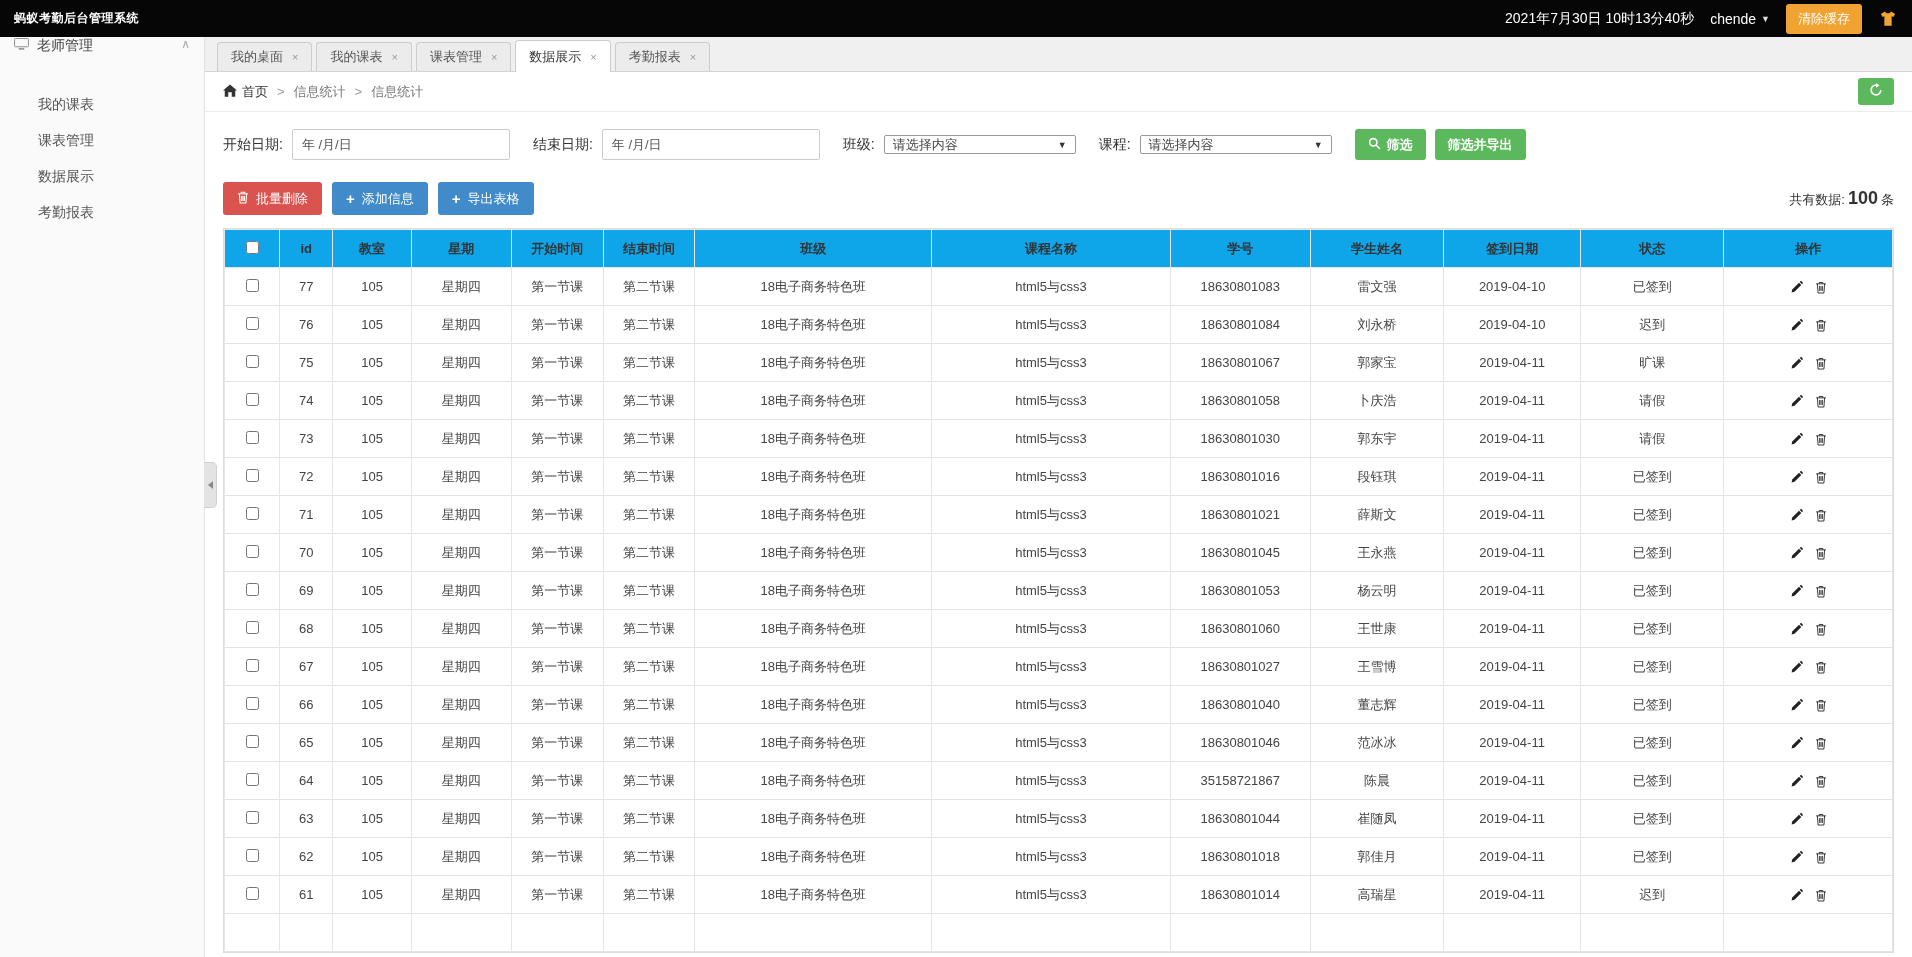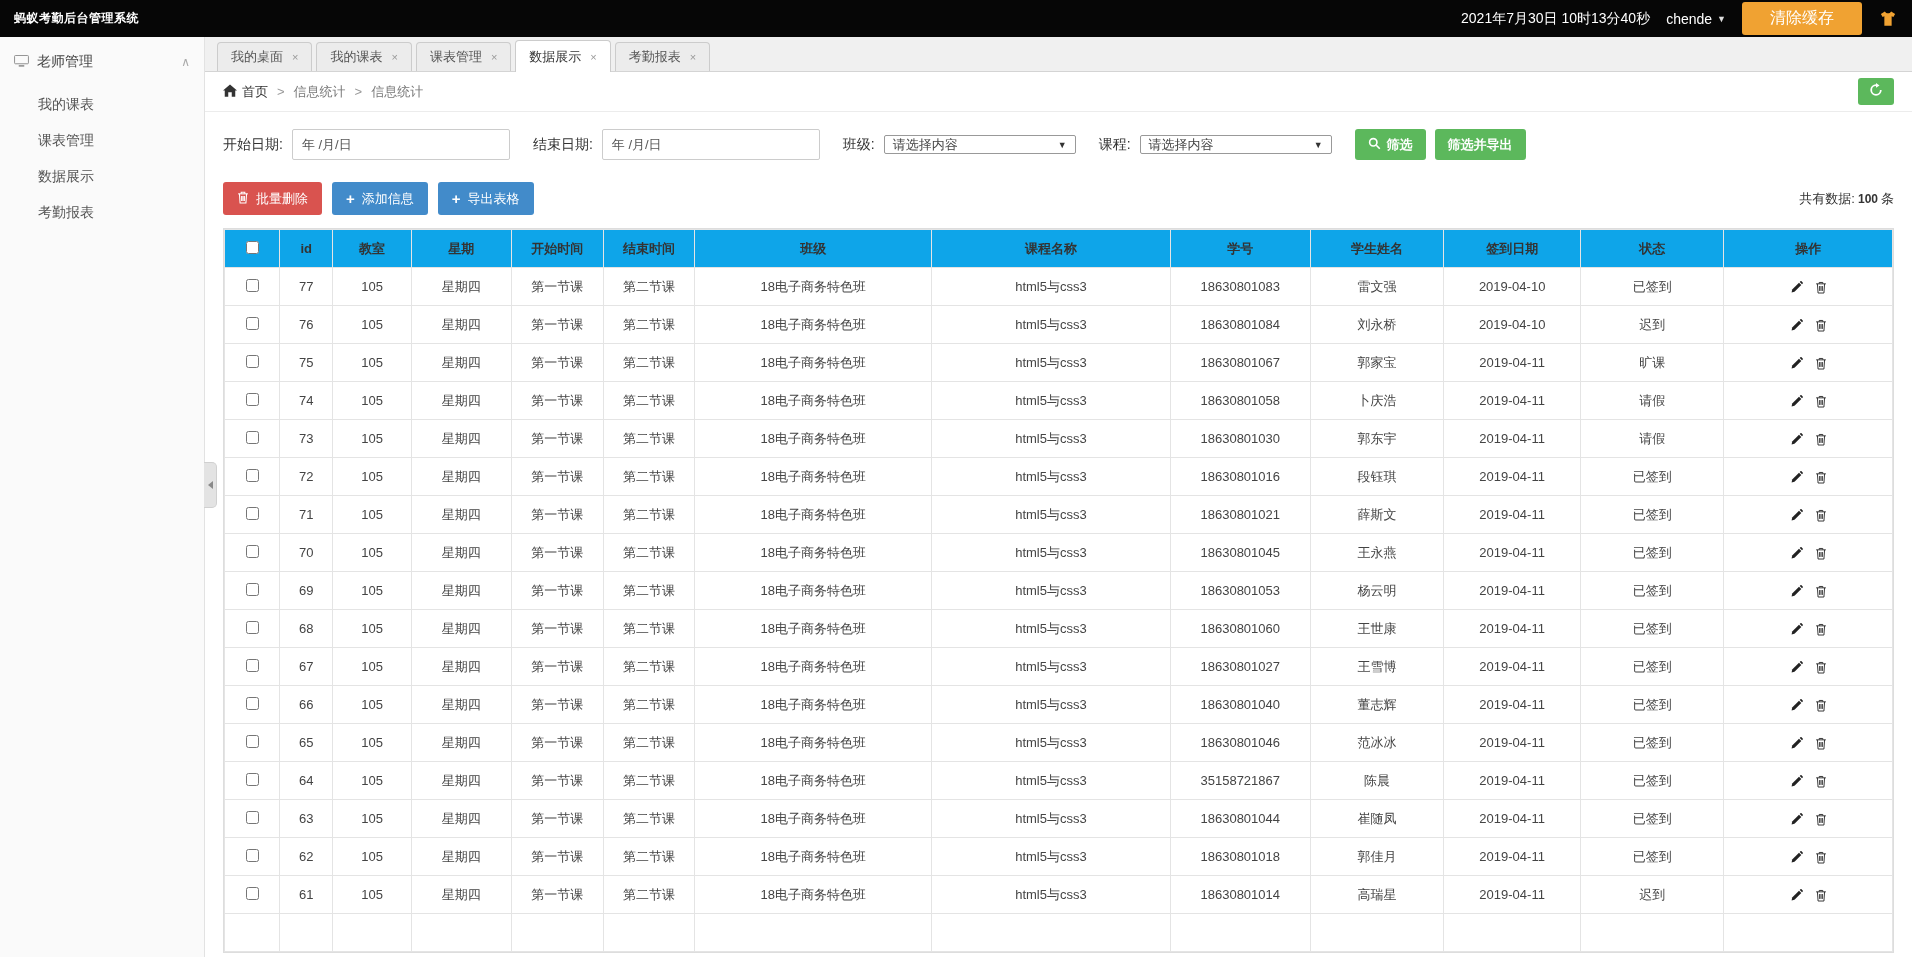--- a/index.html
+++ b/index.html
@@ -5,29 +5,29 @@
   * { margin:0; padding:0; box-sizing:border-box; }
   html, body { width:1912px; height:957px; overflow:hidden; }
   body { font-family:"Liberation Sans","DejaVu Sans",sans-serif; font-size:13px; color:#333; background:#fff; }
 
   
   .topbar { height:37px; background:#060606; color:#fff; display:flex; align-items:center; justify-content:space-between; padding:0 14px; }
   .topbar-title { font-size:12px; font-weight:bold; letter-spacing:.5px; }
   .topbar-right { display:flex; align-items:center; gap:16px; font-size:14px; }
   .user-menu { display:flex; align-items:center; gap:5px; cursor:pointer; }
   .user-menu .caret { font-size:9px; color:#ddd; }
-  .btn-orange { background:#f0a232; color:#fff; border:none; border-radius:3px; padding:6px 28px; font-size:16px; cursor:pointer; }
+  .btn-orange { background:#f0a232; color:#fff; border:none; border-radius:3px; padding:6px 12px; font-size:13px; cursor:pointer; }
   .shirt-icon { display:flex; align-items:center; cursor:pointer; }
 
   
   .body-row { display:flex; height:920px; }
 
   
   .sidebar { width:205px; background:#fafafa; border-right:1px solid #e2e2e2; position:relative; flex-shrink:0; }
-  .sidebar-group { height:50px; display:flex; align-items:center; gap:8px; padding:0 14px; color:#444; font-size:14px; cursor:pointer; }
+  .sidebar-group { height:50px; display:flex; gap:8px; padding:0 14px; color:#444; font-size:14px; cursor:pointer; }
   .sidebar-group .chev { margin-left:auto; color:#aaa; font-size:12px; }
   .sidebar-item { padding:9px 14px 9px 38px; color:#555; font-size:14px; cursor:pointer; }
   .collapse-handle { position:absolute; right:-13px; top:425px; width:13px; height:46px; background:#e3e3e3; border:1px solid #d0d0d0; border-left:none; border-radius:0 5px 5px 0; display:flex; align-items:center; justify-content:center; cursor:pointer; z-index:5; }
   .collapse-handle .tri { width:0; height:0; border-top:4px solid transparent; border-bottom:4px solid transparent; border-right:5px solid #8a8a8a; }
 
   
   .main { flex:1; min-width:0; display:flex; flex-direction:column; background:#fff; }
 
   .tabbar { height:35px; background:#f0f0f0; border-bottom:1px solid #d4d4d4; display:flex; align-items:flex-end; padding-left:12px; gap:4px; flex-shrink:0; }
   .tab { height:29px; display:flex; align-items:center; padding:0 13px; background:#ececec; border:1px solid #ccc; border-bottom:none; border-radius:4px 4px 0 0; font-size:13px; color:#555; cursor:pointer; white-space:nowrap; }
@@ -48,21 +48,21 @@
   .select-box { width:192px; height:19px; border:1px solid #999; border-radius:2px; display:flex; align-items:center; justify-content:space-between; padding:0 8px; color:#444; background:#fff; cursor:pointer; font-size:13px; }
   .select-box .caret { font-size:9px; color:#333; }
   .btn-green { background:#5cb85c; color:#fff; border:none; border-radius:3px; height:31px; padding:0 13px; font-size:13px; display:inline-flex; align-items:center; gap:6px; cursor:pointer; font-weight:bold; }
   .btn-green.export { font-weight:bold; }
 
   .toolbar { display:flex; align-items:center; padding:13px 18px 11px 18px; gap:10px; flex-shrink:0; }
   .btn-red { background:#d9534f; color:#fff; border:none; border-radius:3px; height:33px; padding:0 14px; font-size:13px; display:inline-flex; align-items:center; gap:7px; cursor:pointer; }
   .btn-blue { background:#428bca; color:#fff; border:none; border-radius:3px; height:33px; padding:0 14px; font-size:13px; display:inline-flex; align-items:center; gap:7px; cursor:pointer; }
   .plus-glyph { font-size:15px; font-weight:bold; }
   .total { margin-left:auto; font-size:13px; color:#333; }
-  .total b { font-size:12px; margin:0 3px; }
+  .total b { font-size:18px; margin:0 3px; }
 
   .panel { margin:2px 18px 0 18px; border:1px solid #ddd; }
   .panel-title { background:#f5f5f5; border-bottom:1px solid #ddd; padding:8px 11px; font-size:13px; color:#333; }
 
   table { width:100%; border-collapse:collapse; table-layout:fixed; }
   th, td { border:1px solid #e4e4e4; text-align:center; height:38px; font-size:13px; color:#333; overflow:hidden; white-space:nowrap; padding:0 4px; }
   thead th { background:#0ea5e9; font-weight:bold; }
   tbody td { color:#444; }
   .op { display:inline-flex; margin:0 6px; cursor:pointer; vertical-align:middle; }
   input[type="checkbox"] { width:13px; height:13px; cursor:pointer; }

